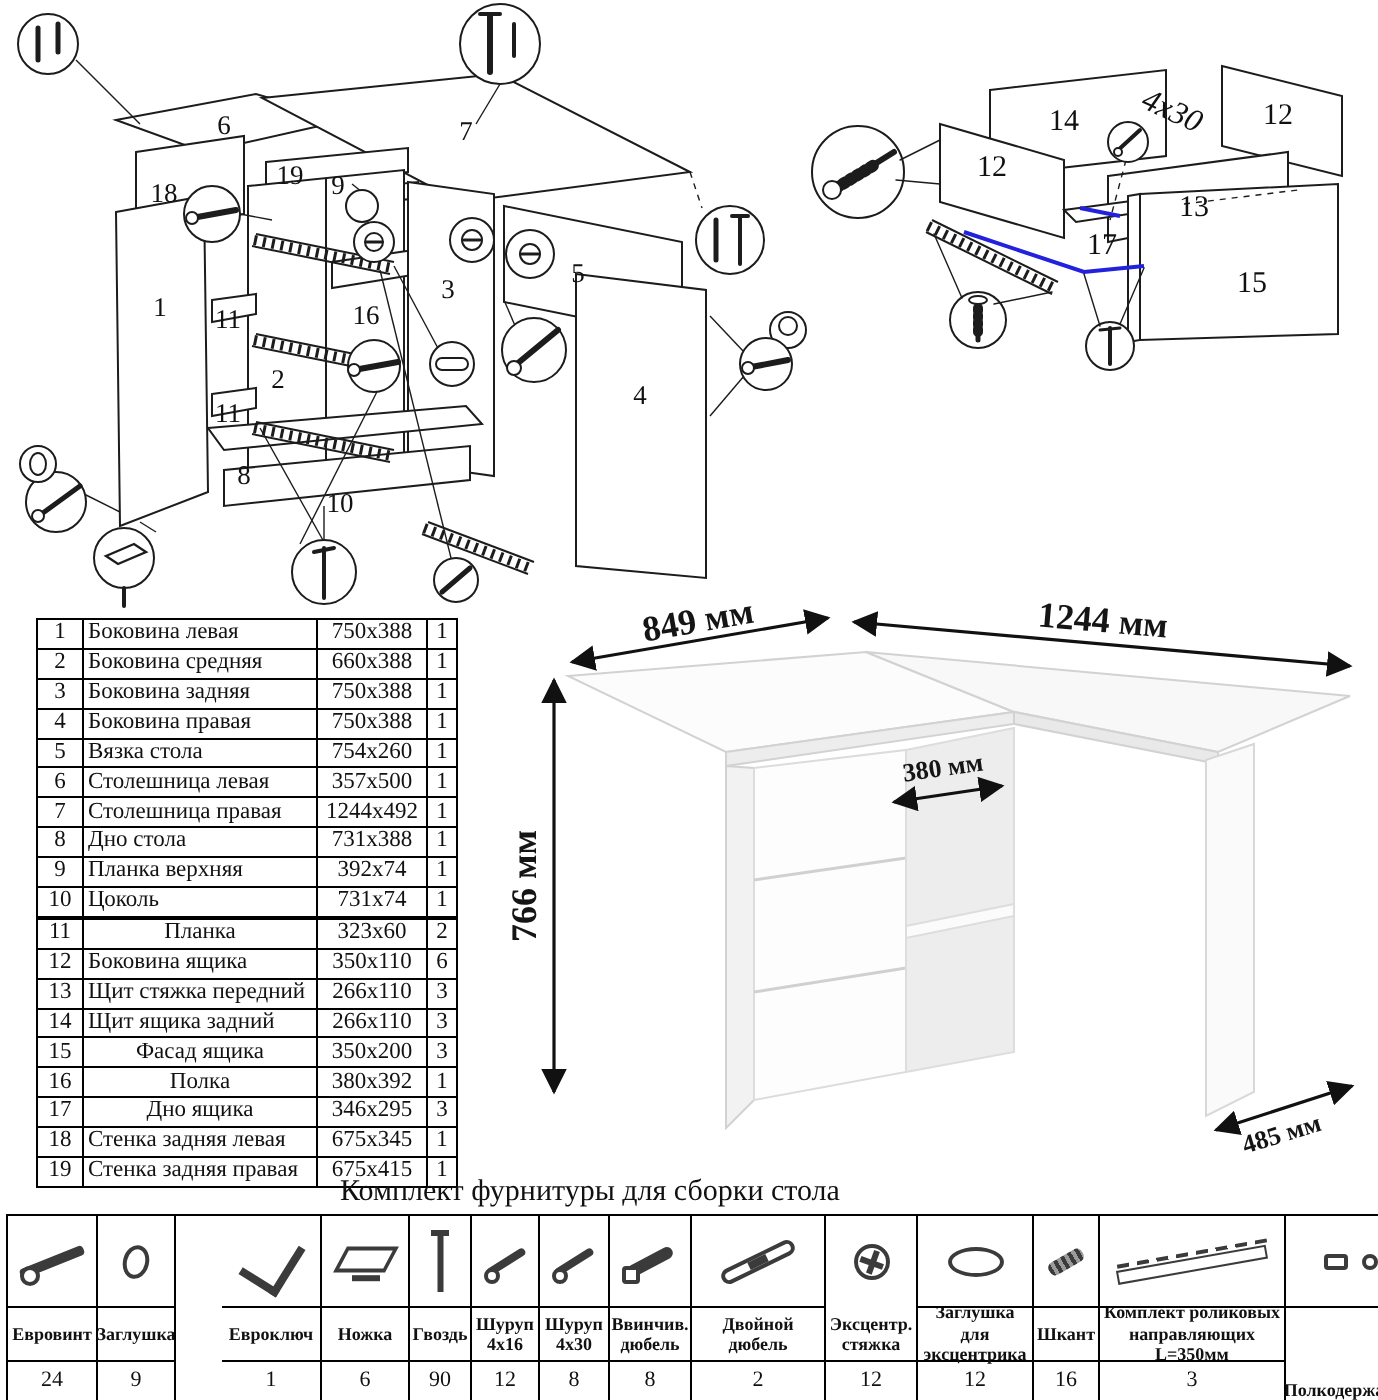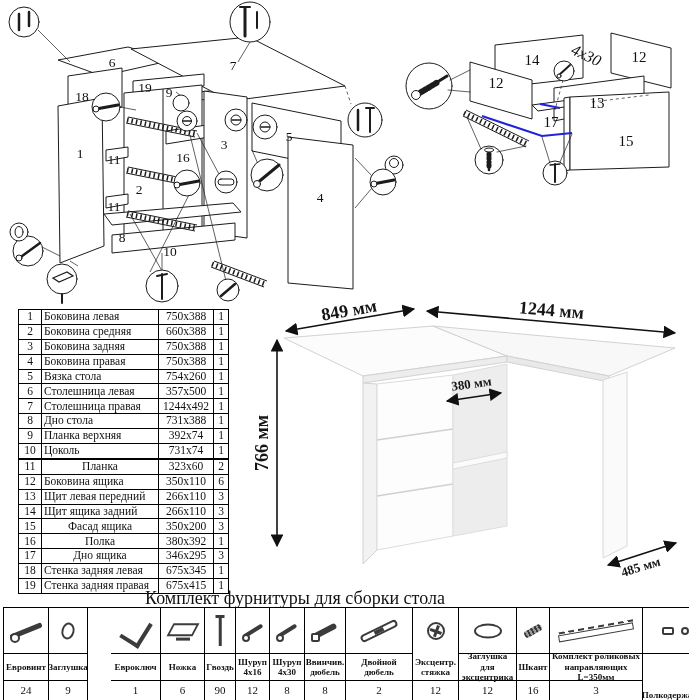--- a/index.html
+++ b/index.html
@@ -17,21 +17,21 @@
   td.pt-size{width:50px;text-align:center;padding:0;}
   td.pt-qty{width:10px;text-align:center;padding:0;}
   #parts-body tr:nth-child(11) td{border-top-width:2px;}
   #parts-body tr:nth-child(11) td.pt-name,
   #parts-body tr:nth-child(15) td.pt-name,
   #parts-body tr:nth-child(16) td.pt-name,
   #parts-body tr:nth-child(17) td.pt-name{text-align:center;}
 
   
   #hw-title{position:absolute;left:0;top:588px;width:590px;text-align:center;
-            font-size:18px;}
+            font-size:15px;}
   #hw-table{position:absolute;left:3px;top:607px;display:flex;border:1px solid #000;
             background:#fff;}
   .hw-col{display:flex;flex-direction:column;border-right:1px solid #000;
           box-sizing:border-box;flex:0 0 auto;}
   .hw-col:last-child{border-right:none;gap:28px;}
   .hw-iconcell{height:45px;border-bottom:1px solid #000;position:relative;}
   .hw-name{height:27px;border-bottom:1px solid #000;display:flex;align-items:center;
            justify-content:center;text-align:center;font-size:9px;font-weight:bold;
            line-height:1.15;padding:0 1px;box-sizing:border-box;}
   .hw-qty{height:17px;display:flex;align-items:center;justify-content:center;
@@ -389,21 +389,21 @@
 
   <tr class="pt-row">
     <td class="pt-num">12</td>
     <td class="pt-name">Боковина ящика</td>
     <td class="pt-size">350x110</td>
     <td class="pt-qty">6</td>
   </tr>
 
   <tr class="pt-row">
     <td class="pt-num">13</td>
-    <td class="pt-name">Щит левая передний</td>
+    <td class="pt-name">Щит стяжка передний</td>
     <td class="pt-size">266x110</td>
     <td class="pt-qty">3</td>
   </tr>
 
   <tr class="pt-row">
     <td class="pt-num">14</td>
     <td class="pt-name">Щит ящика задний</td>
     <td class="pt-size">266x110</td>
     <td class="pt-qty">3</td>
   </tr>

